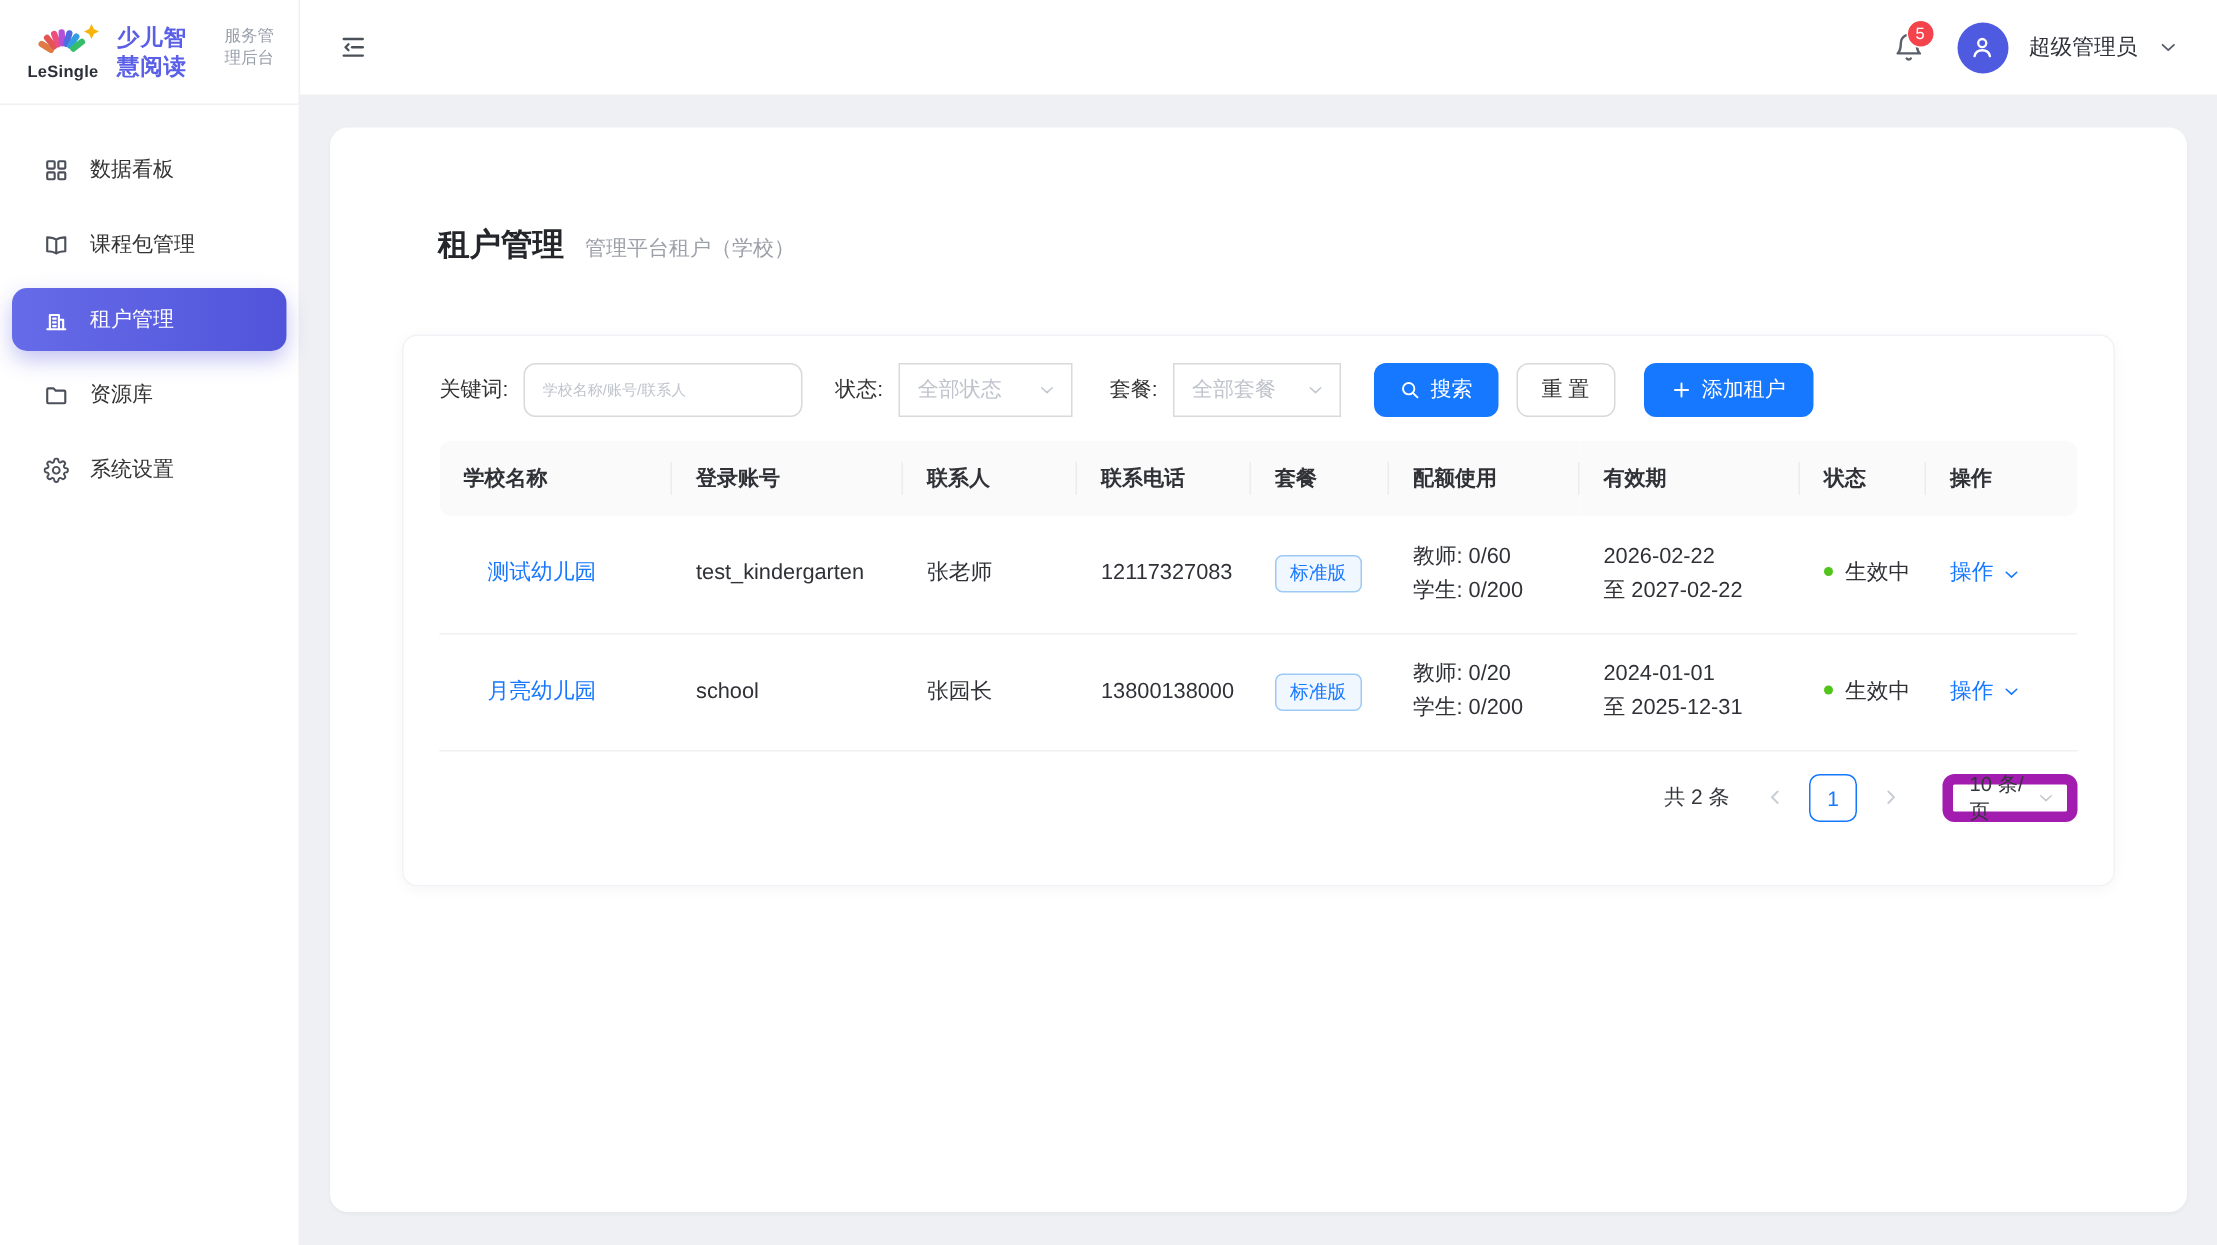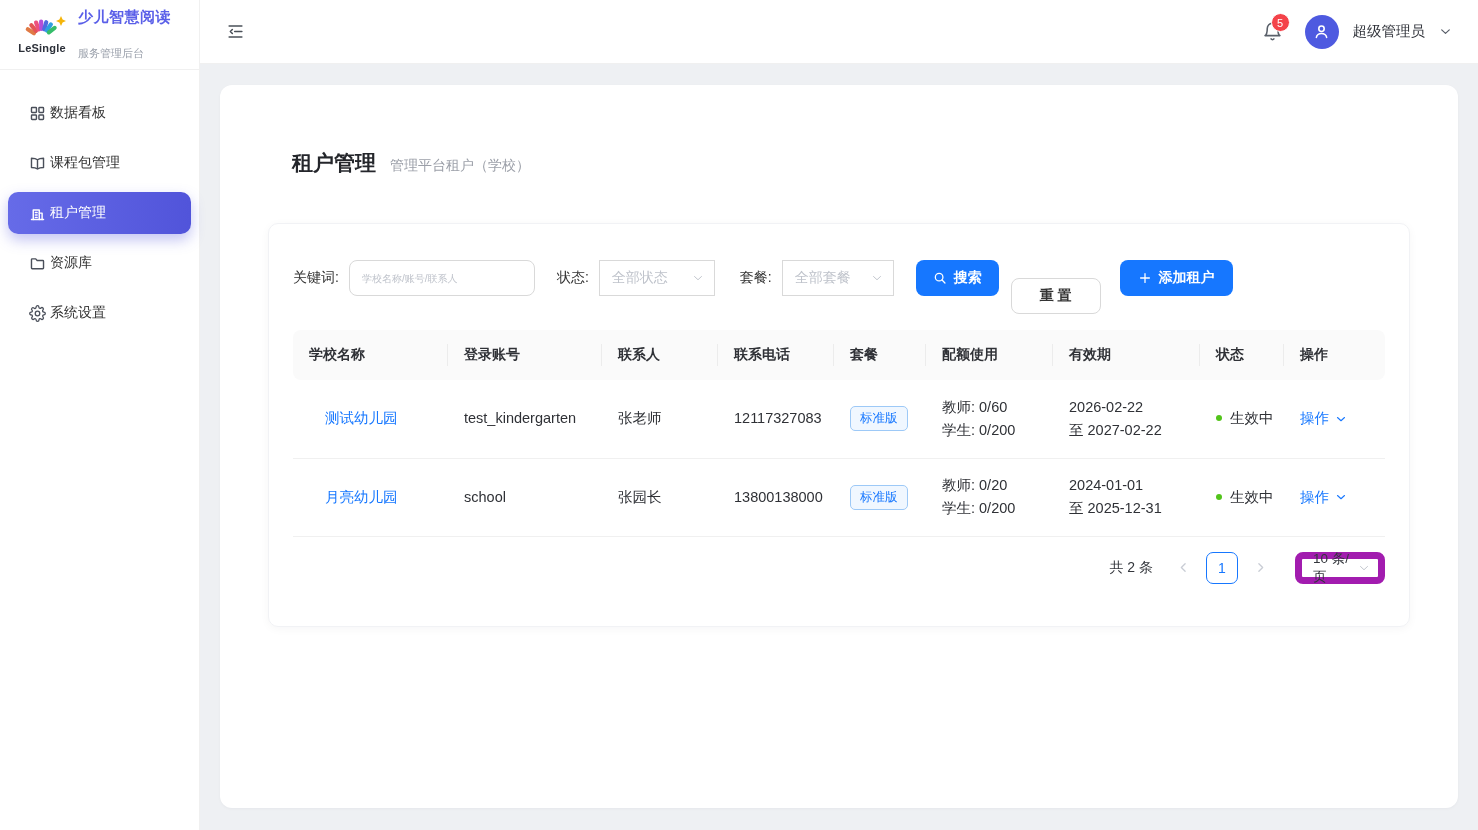--- a/index.html
+++ b/index.html
@@ -16,27 +16,27 @@
   .sidebar {
     position:fixed; left:0; top:0; width:200px; height:830px;
     background:#fff; border-right:1px solid #f0f0f0; z-index:5;
   }
   .logo-block {
     height:70px; border-bottom:1px solid #f0f0f0;
     display:flex; align-items:center; padding:0 12px 0 16px; gap:10px;
   }
   .logo-mark { display:flex; flex-direction:column; align-items:center; }
   .logo-text { font-size:11px; font-weight:600; color:#2b2f38; letter-spacing:.2px; margin-top:-1px; }
-  .brand-col { display:flex; flex-direction:column; gap:19px; }
+  .brand-col { display:flex; flex-direction:row; gap:19px; }
   .brand-title { font-size:15px; font-weight:700; color:#5a5fe8; letter-spacing:.5px; }
   .brand-sub { font-size:11px; color:#9aa0ab; }
 
   .menu { padding:22px 8px 0; }
   .menu-item {
-    display:flex; align-items:center; gap:4px;
+    display:flex; align-items:center; gap:14px;
     height:42px; padding:0 21px; margin-bottom:8px;
     font-size:14px; color:#333; border-radius:10px; cursor:pointer;
   }
   .menu-item .mi-icon { color:#4a4f5a; flex:0 0 auto; }
   .menu-item.active {
     background:linear-gradient(90deg,#666be8,#5154da);
     color:#fff; box-shadow:0 6px 14px rgba(84,87,222,.35);
   }
   .menu-item.active .mi-icon { color:#fff; }
 
@@ -92,24 +92,24 @@
     display:flex; align-items:center; justify-content:space-between;
     padding:0 10px 0 12px; font-size:14px; color:#bfc3cb; cursor:pointer;
   }
   .sel-status { width:116px; margin-right:25px; }
   .sel-plan { width:112px; margin-right:22px; }
   .gap-a { margin-right:22px; }
   .sel-caret { color:#c3c7ce; }
   .btn {
     height:36px; border-radius:8px; font-size:14px; display:flex; align-items:center;
     justify-content:center; cursor:pointer; gap:7px; white-space:nowrap;
-    font-family:inherit; border:none;font-weight:bold;
+    font-family:inherit; border:none;
   }
   .btn-primary { background:#1677ff; color:#fff; padding:0 17px; }
-  .btn-default { background:#fff; color:#333; border:1px solid #d9d9d9; padding:0 28px; margin-left:12px;margin-top:36px; }
+  .btn-default { background:#fff; color:#333; border:1px solid #d9d9d9; padding:0 16px; margin-left:12px; }
   .btn-add { margin-left:19px; padding:0 18px; }
 
   
   table.grid { width:100%; border-collapse:collapse; table-layout:fixed; margin-top:16px; }
   .grid th {
     background:#fafafa; height:50px; font-size:14px; font-weight:700; color:#303237;
     text-align:left; padding:0 8px 0 16px; position:relative;
   }
   .grid th:first-child { border-radius:8px 0 0 8px; }
   .grid th:last-child  { border-radius:0 8px 8px 0; }

